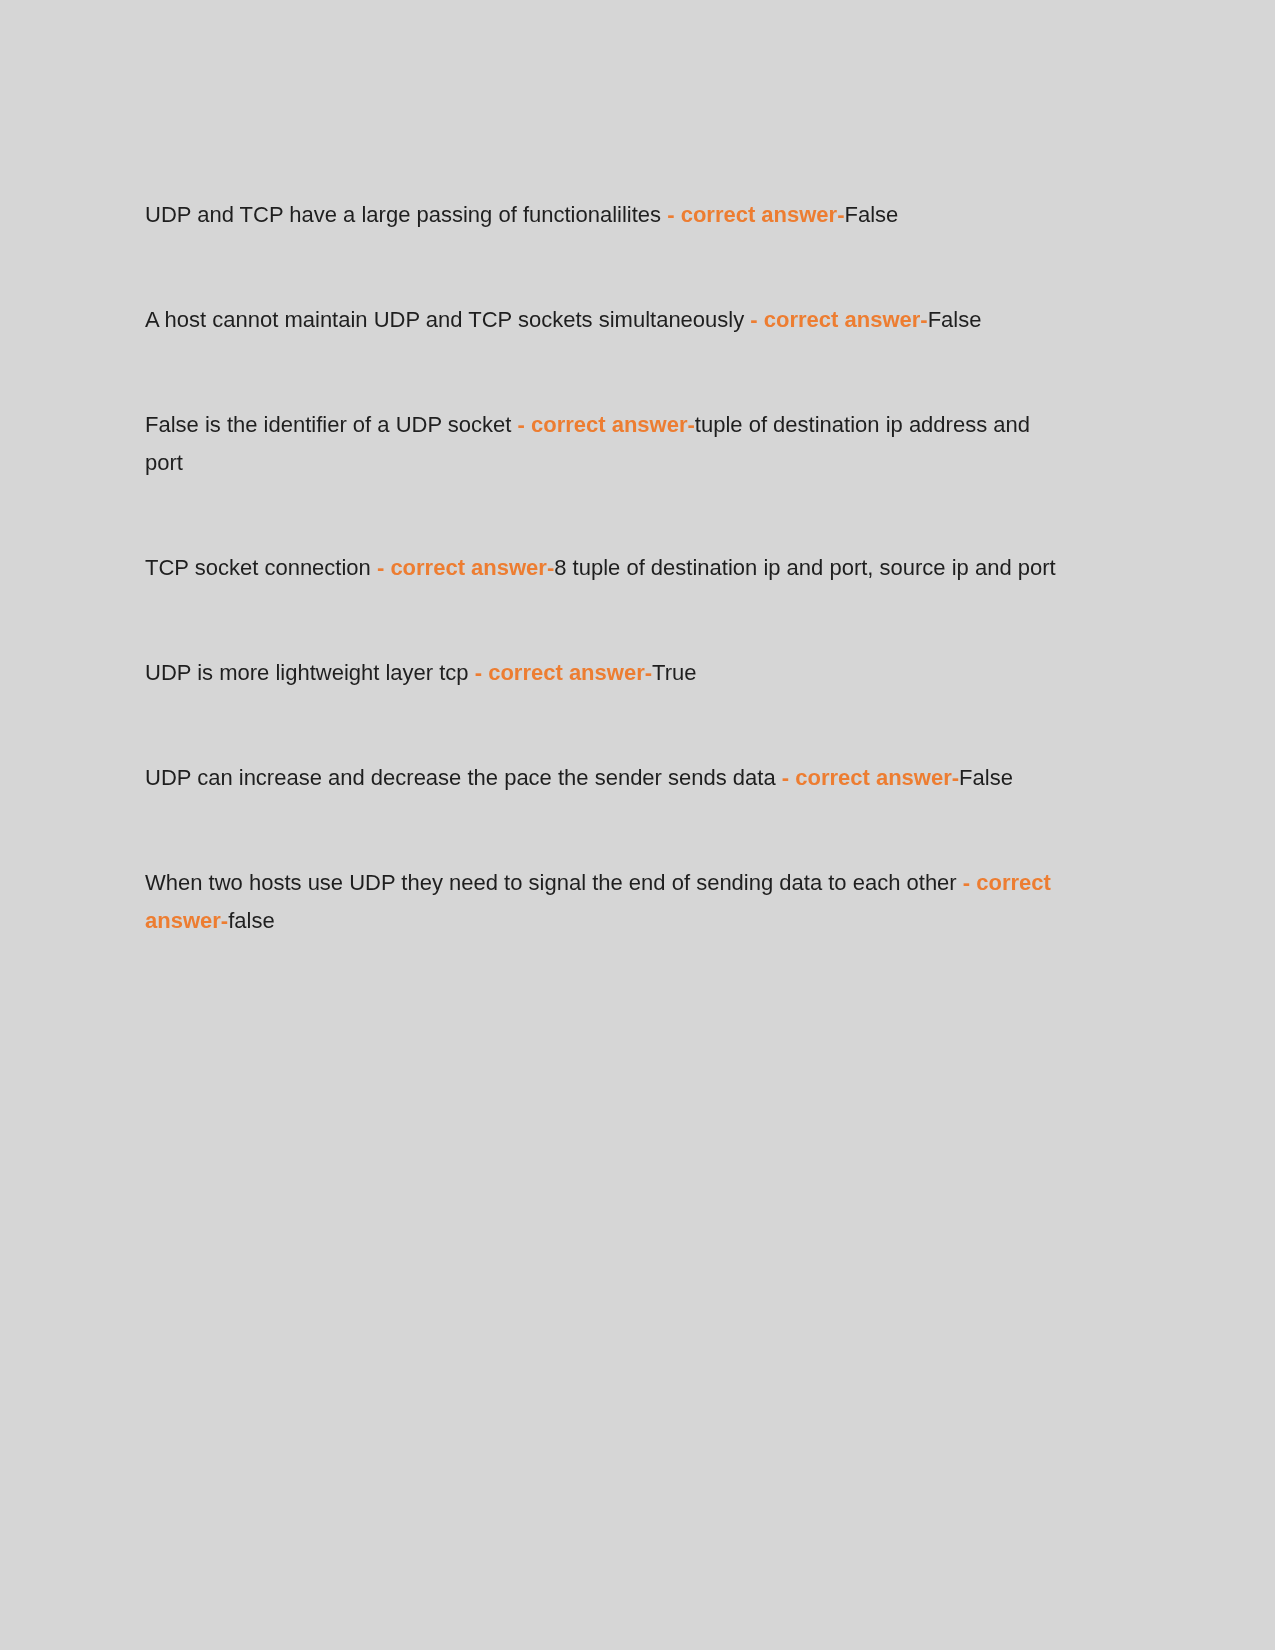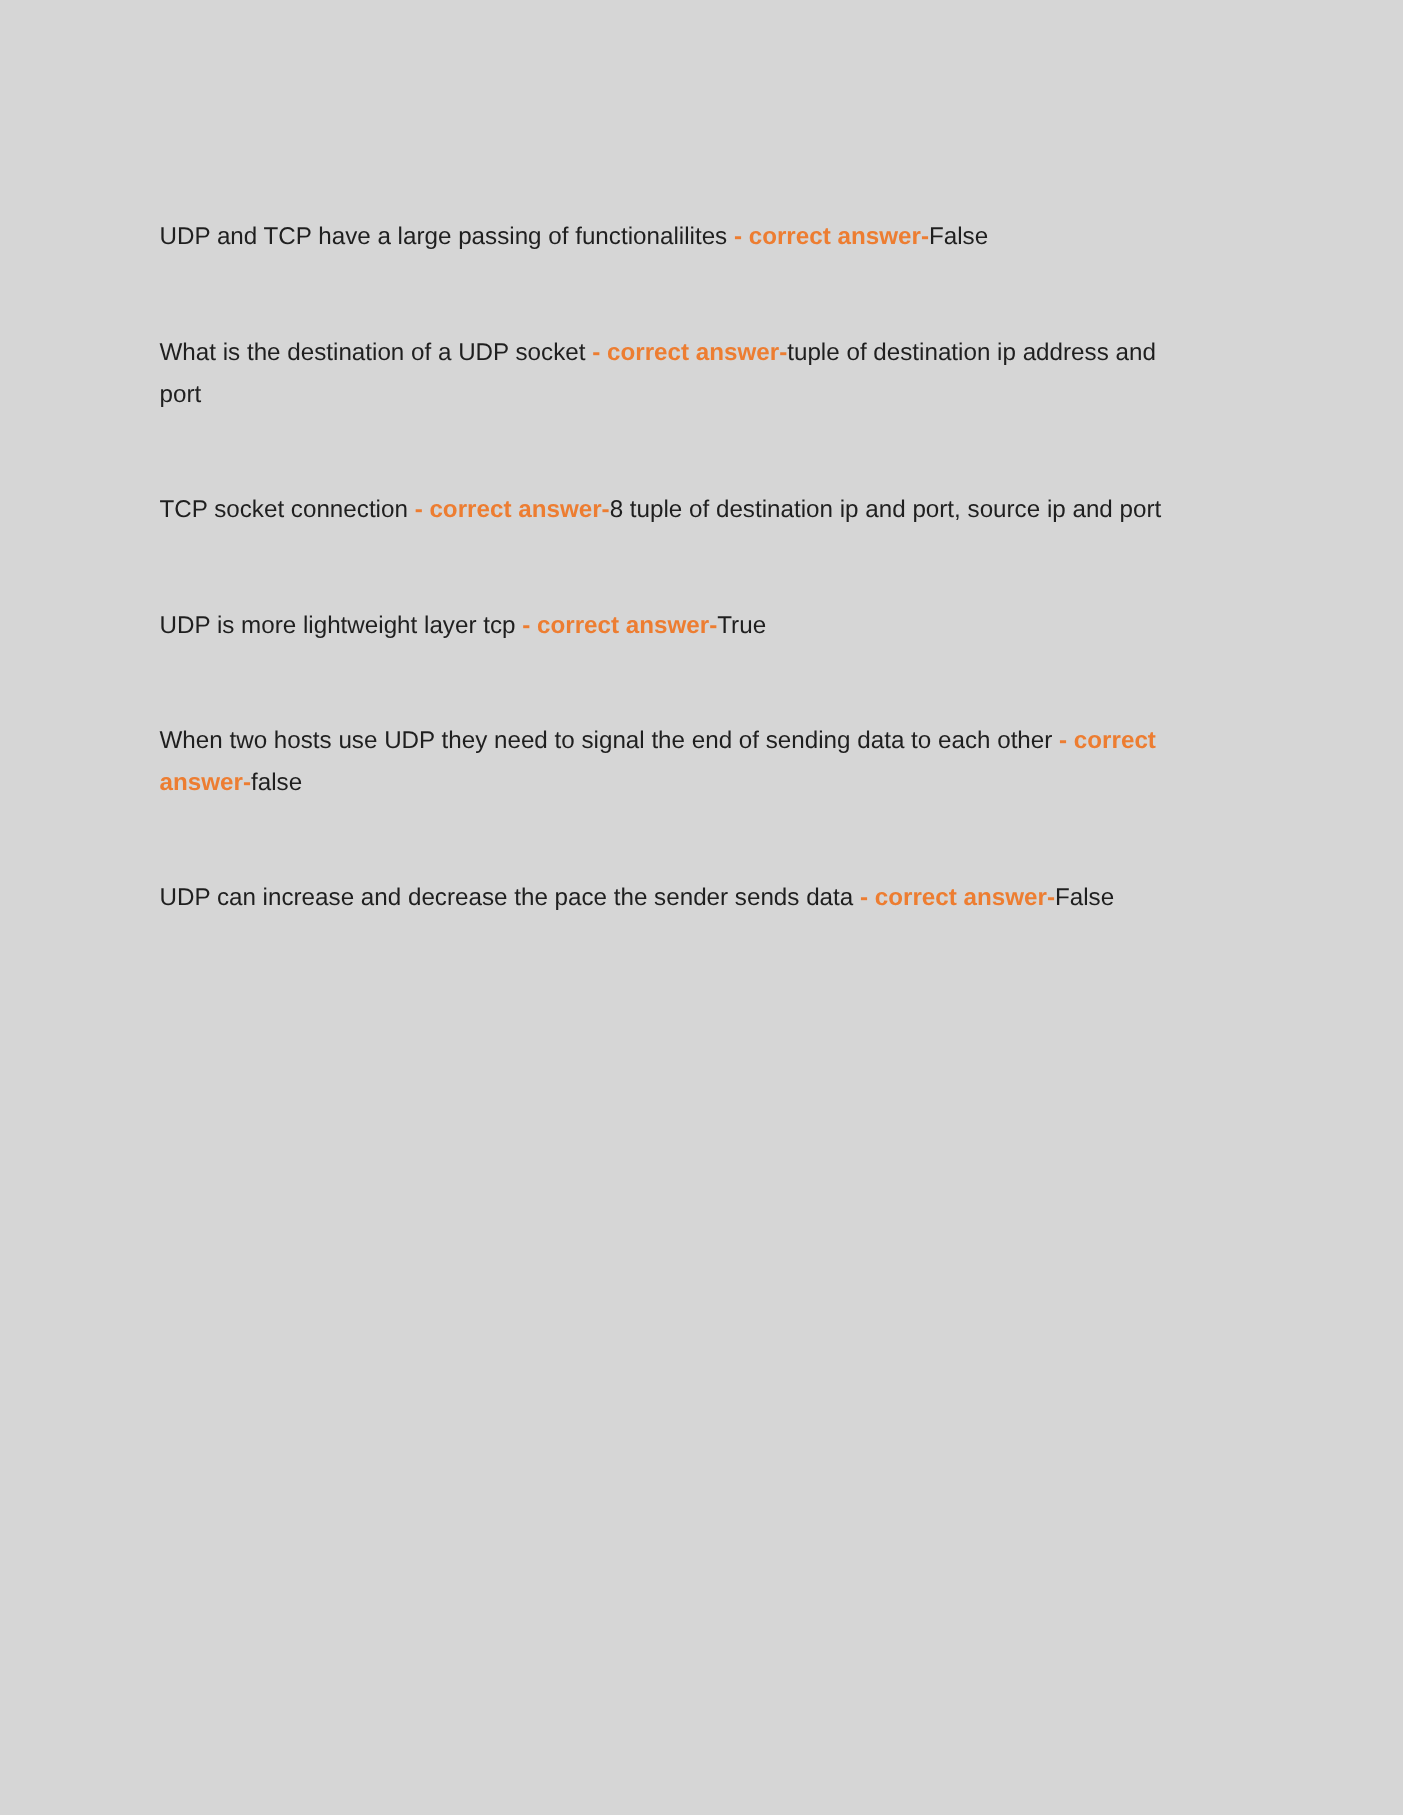--- a/index.html
+++ b/index.html
@@ -40,35 +40,38 @@
 
 <div class="page">
   <div class="content">
 
     <p class="qa-item">
       <span>UDP and TCP have a large passing of functionalilites </span><span class="marker">- correct answer-</span><span>False</span>
     </p>
 
 
 
+    <p class="qa-item">
+      <span>A host cannot maintain UDP and TCP sockets simultaneously </span><span class="marker">- correct answer-</span><span>False</span>
+    </p>
 
     <p class="qa-item">
-      <span>What is the destination of a UDP socket </span><span class="marker">- correct answer-</span><span>tuple of destination ip address and port</span>
+      <span>False is the identifier of a UDP socket </span><span class="marker">- correct answer-</span><span>tuple of destination ip address and port</span>
     </p>
 
     <p class="qa-item">
       <span>TCP socket connection </span><span class="marker">- correct answer-</span><span>8 tuple of destination ip and port, source ip and port</span>
     </p>
 
     <p class="qa-item">
       <span>UDP is more lightweight layer tcp </span><span class="marker">- correct answer-</span><span>True</span>
     </p>
 
     <p class="qa-item">
-      <span>When two hosts use UDP they need to signal the end of sending data to each other </span><span class="marker">- correct answer-</span><span>false</span>
+      <span>UDP can increase and decrease the pace the sender sends data </span><span class="marker">- correct answer-</span><span>False</span>
     </p>
 
     <p class="qa-item">
-      <span>UDP can increase and decrease the pace the sender sends data </span><span class="marker">- correct answer-</span><span>False</span>
+      <span>When two hosts use UDP they need to signal the end of sending data to each other </span><span class="marker">- correct answer-</span><span>false</span>
     </p>
 
   </div>
 </div>
 
 </body></html>

